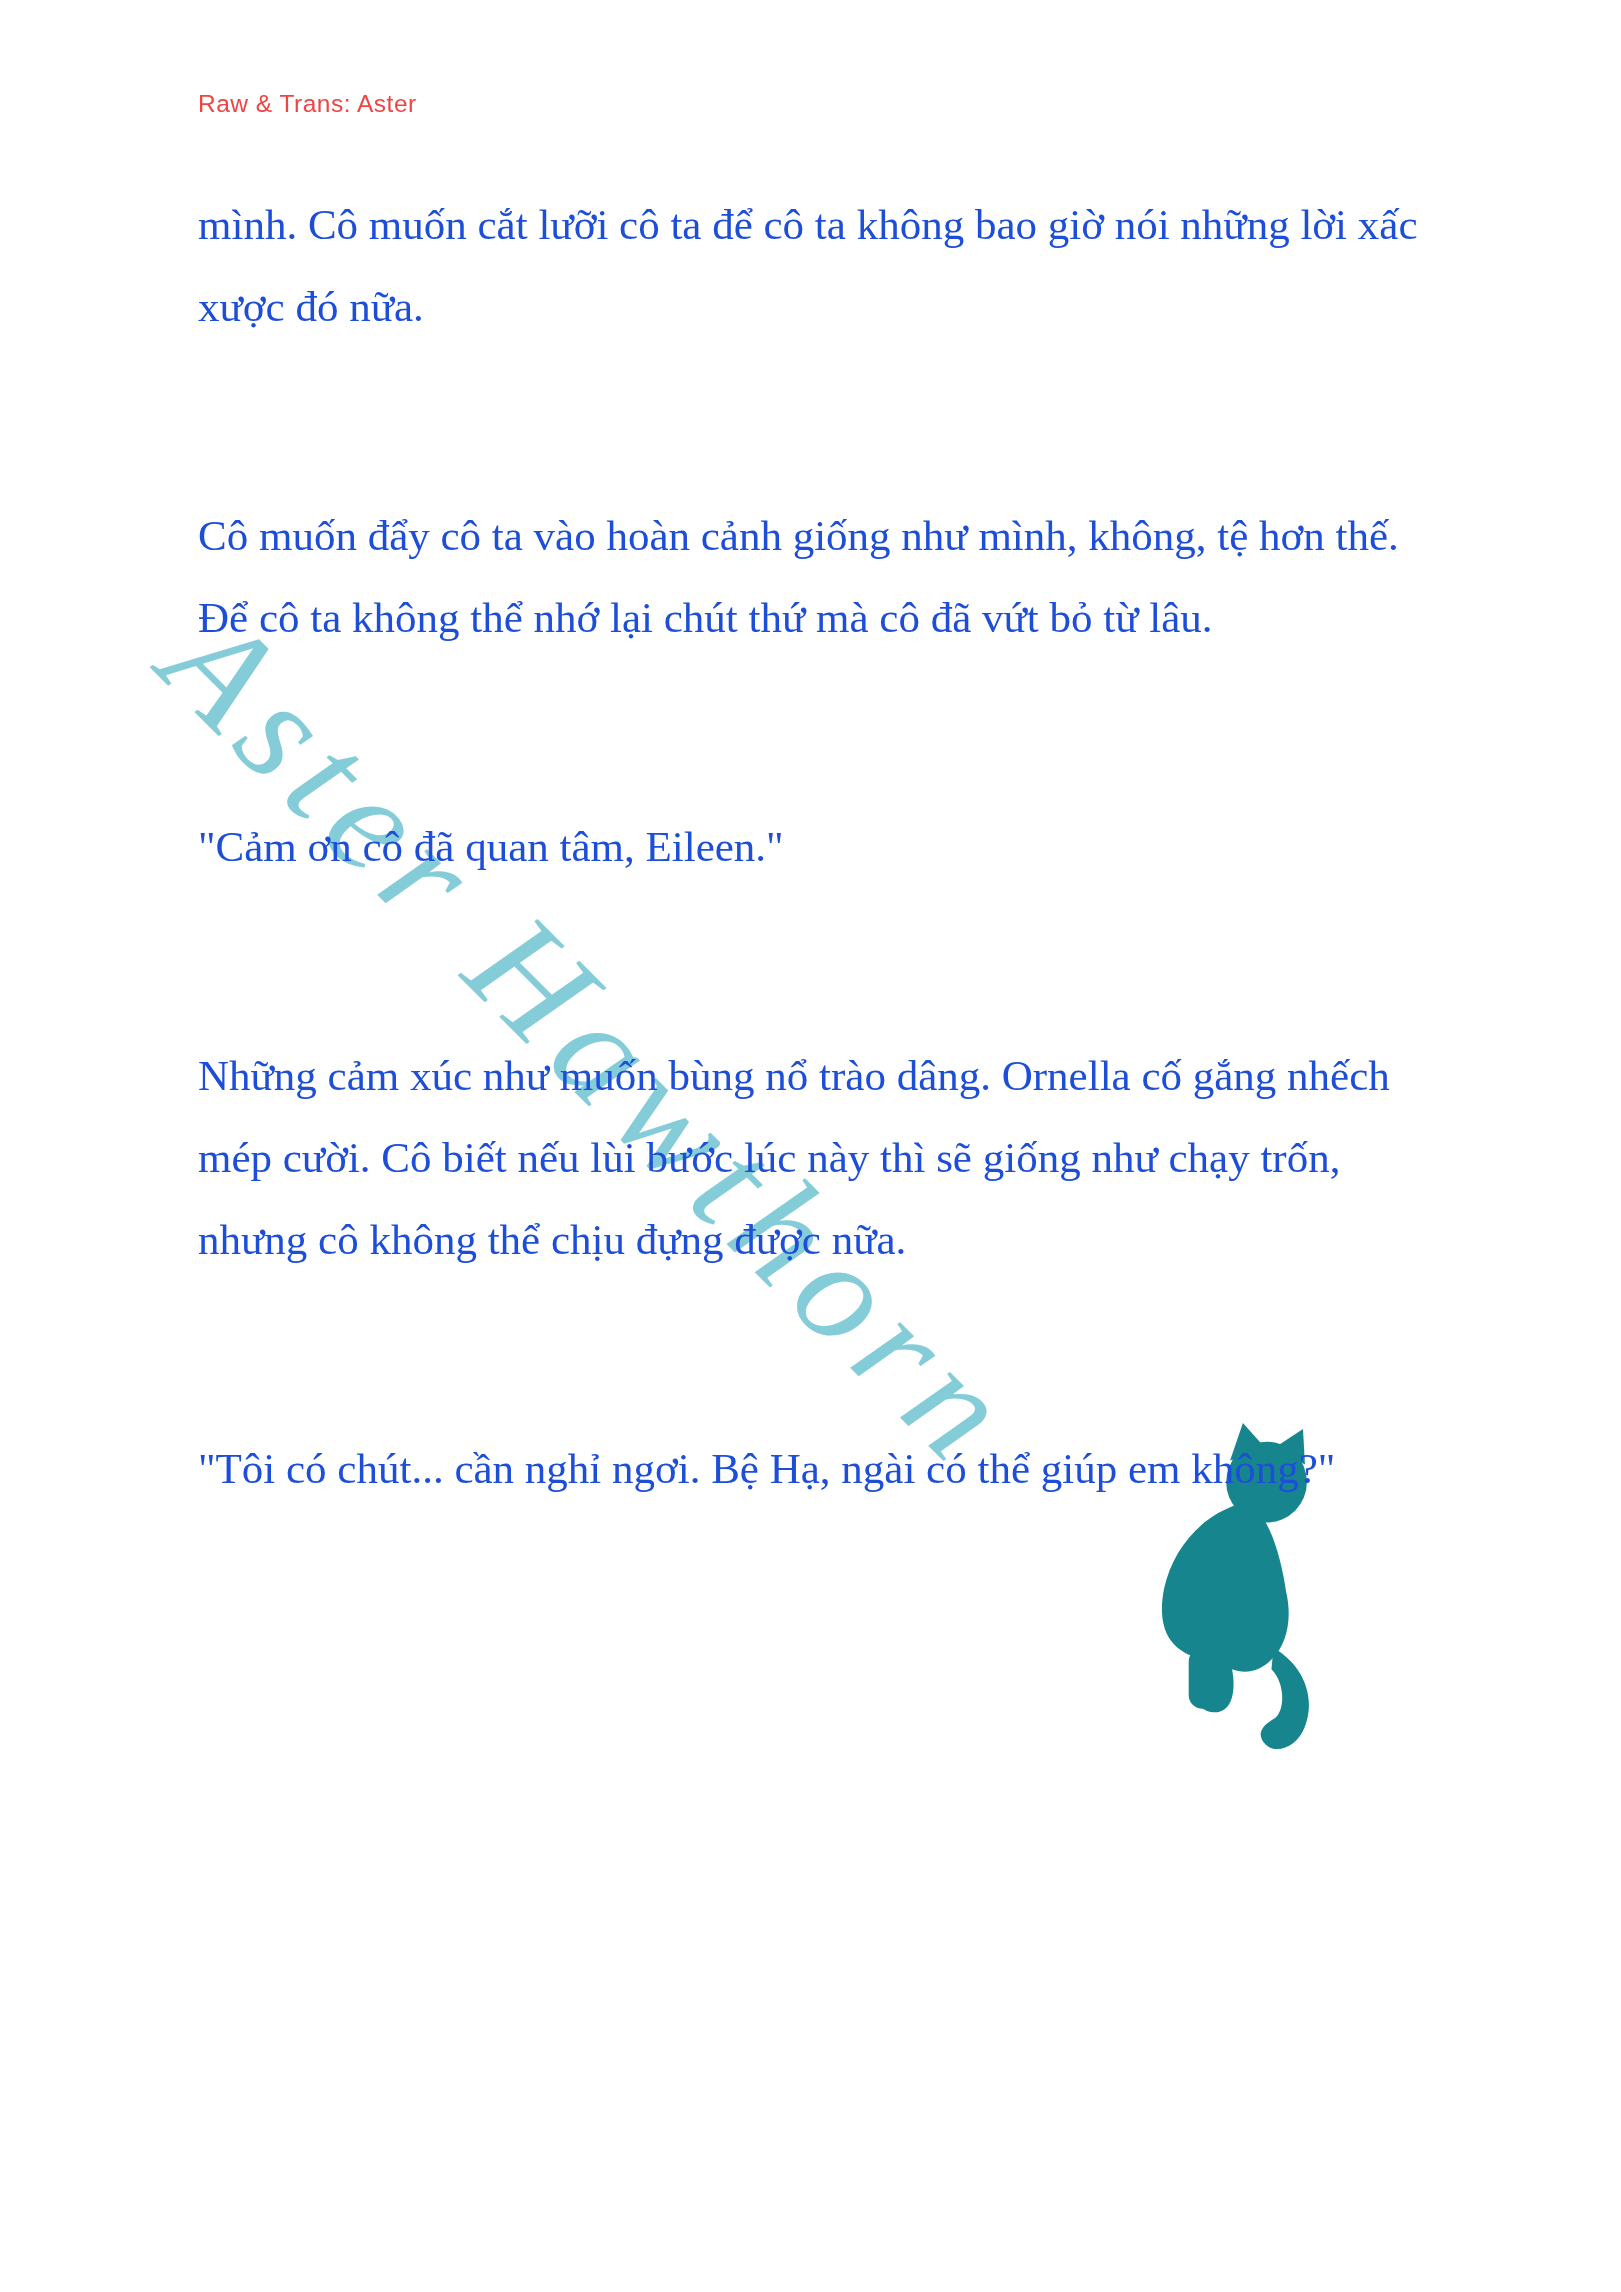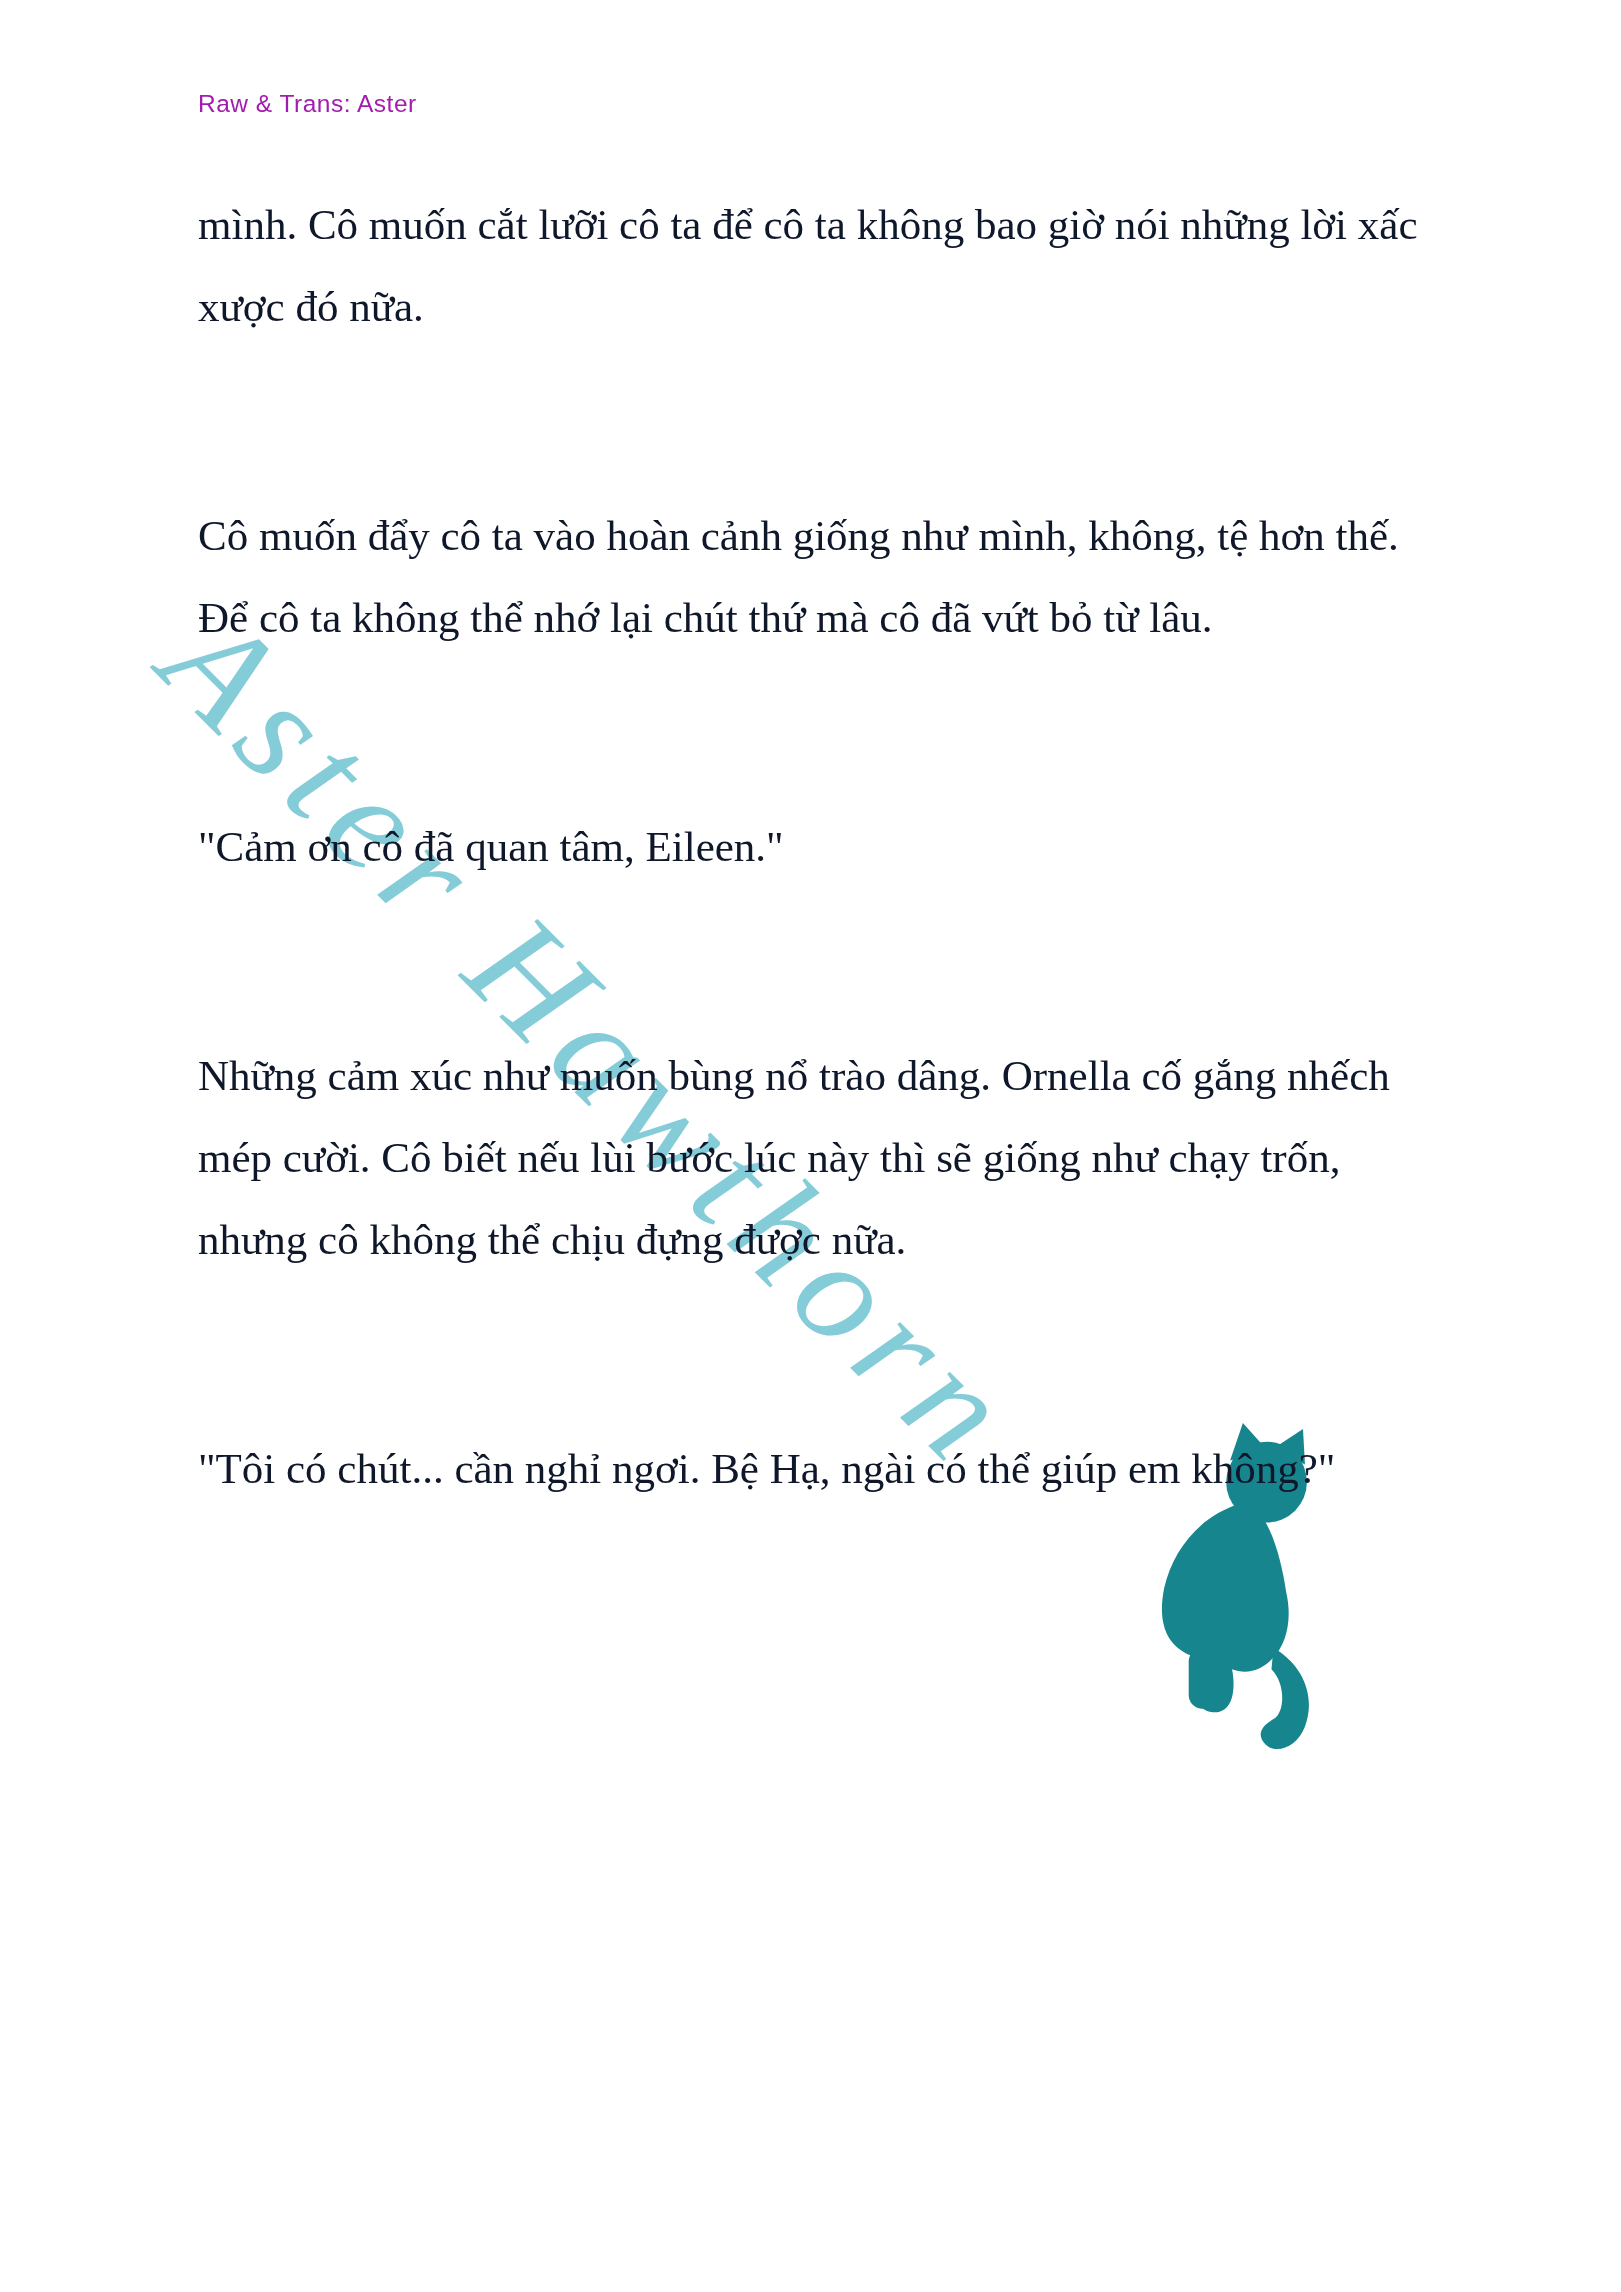--- a/index.html
+++ b/index.html
@@ -14,21 +14,21 @@
     background: #ffffff;
     overflow: hidden;
     font-family: "Liberation Serif", serif;
   }
   .credit-header {
     position: absolute;
     left: 198px;
     top: 90px;
     font-family: "Liberation Sans", sans-serif;
     font-size: 24.5px;
-    color: #a21caf;
+    color: #ef4444;
     letter-spacing: 0.5px;
     z-index: 2;
   }
   .watermark {
     position: absolute;
     left: 250px;
     top: 578px;
     transform: rotate(45deg);
     transform-origin: 0 0;
     font-family: "Liberation Serif", serif;
@@ -42,21 +42,21 @@
     pointer-events: none;
   }
   .content {
     position: absolute;
     left: 198px;
     top: 184px;
     width: 1223px;
     z-index: 1;
     font-size: 43px;
     line-height: 82px;
-    color: #0f172a;
+    color: #1d4ed8;
   }
   .content p {
     margin: 0 0 147px 0;
     text-align: left;
   }
   .cat {
     position: absolute;
     left: 1135px;
     top: 1423px;
     width: 202px;

